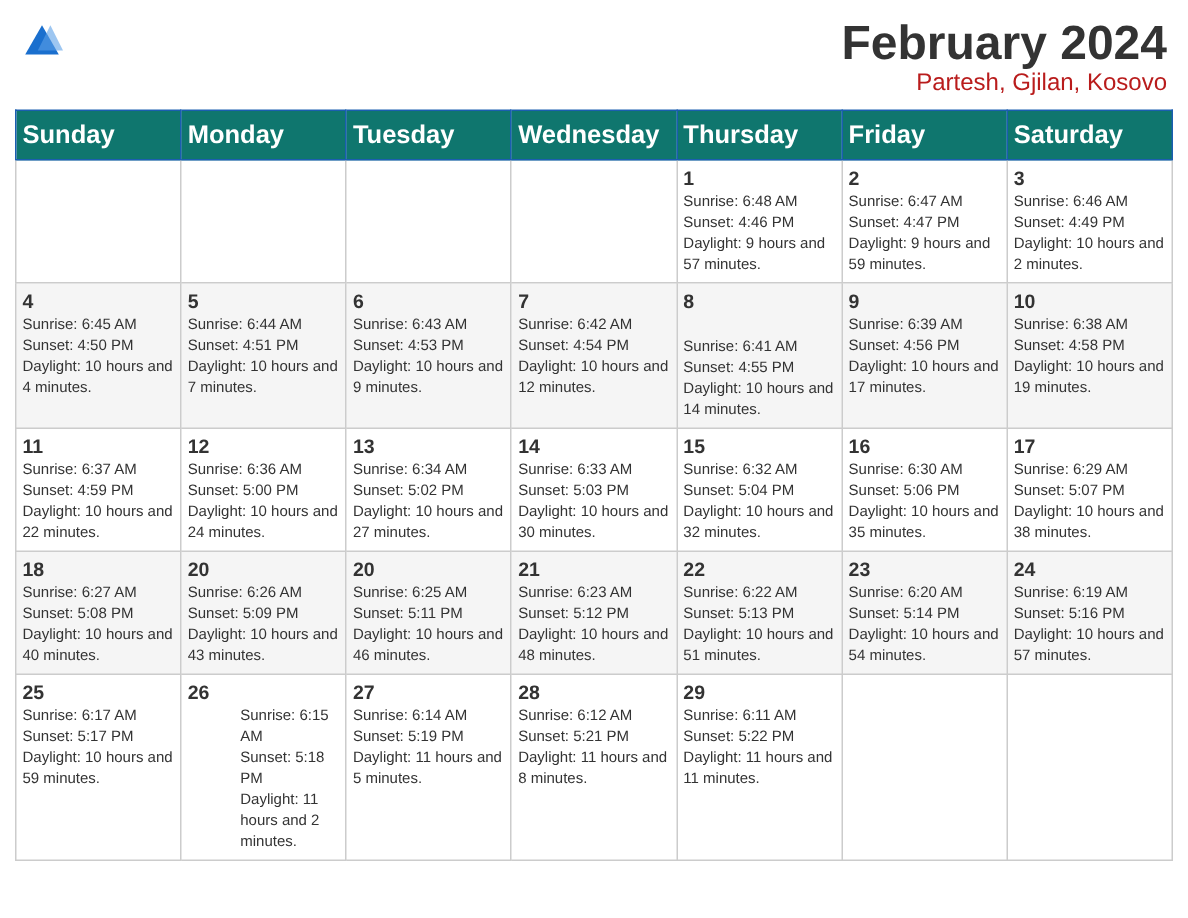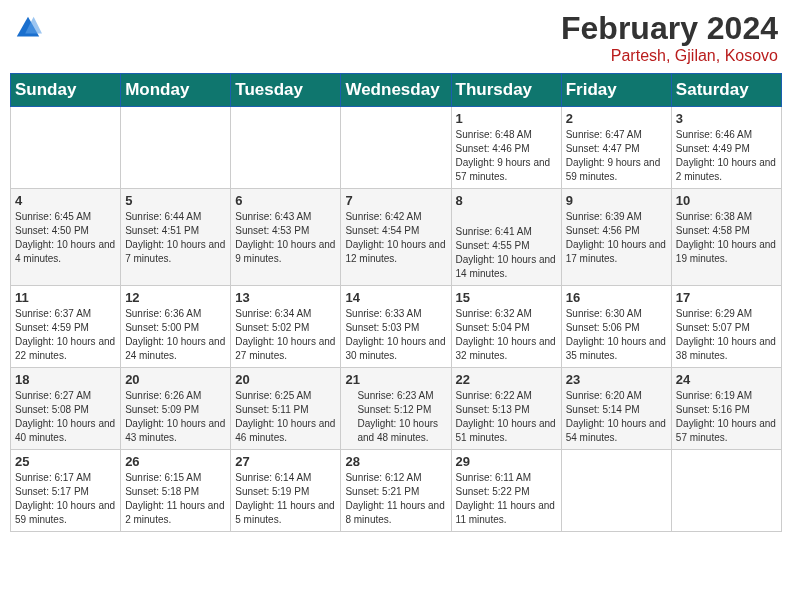--- a/index.html
+++ b/index.html
@@ -245,21 +245,21 @@
 Daylight: 10 hours and 43 minutes.</div>
         </td>
         <td>
           <span class="day-number">20</span>
           <div class="day-info" style="white-space: pre-line;">Sunrise: 6:25 AM
 Sunset: 5:11 PM
 Daylight: 10 hours and 46 minutes.</div>
         </td>
         <td>
           <span class="day-number">21</span>
-          <div class="day-info" style="white-space: pre-line; margin-left: 12px;">Sunrise: 6:23 AM
+          <div class="day-info" style="white-space: pre-line;">Sunrise: 6:23 AM
 Sunset: 5:12 PM
 Daylight: 10 hours and 48 minutes.</div>
         </td>
         <td>
           <span class="day-number">22</span>
           <div class="day-info" style="white-space: pre-line;">Sunrise: 6:22 AM
 Sunset: 5:13 PM
 Daylight: 10 hours and 51 minutes.</div>
         </td>
         <td>
@@ -277,21 +277,21 @@
       </tr>
       <tr>
         <td>
           <span class="day-number">25</span>
           <div class="day-info" style="white-space: pre-line;">Sunrise: 6:17 AM
 Sunset: 5:17 PM
 Daylight: 10 hours and 59 minutes.</div>
         </td>
         <td>
           <span class="day-number">26</span>
-          <div class="day-info" style="white-space: pre-line;">Sunrise: 6:15 AM
+          <div class="day-info" style="white-space: pre-line; margin-left: 35px;">Sunrise: 6:15 AM
 Sunset: 5:18 PM
 Daylight: 11 hours and 2 minutes.</div>
         </td>
         <td>
           <span class="day-number">27</span>
           <div class="day-info" style="white-space: pre-line;">Sunrise: 6:14 AM
 Sunset: 5:19 PM
 Daylight: 11 hours and 5 minutes.</div>
         </td>
         <td>

